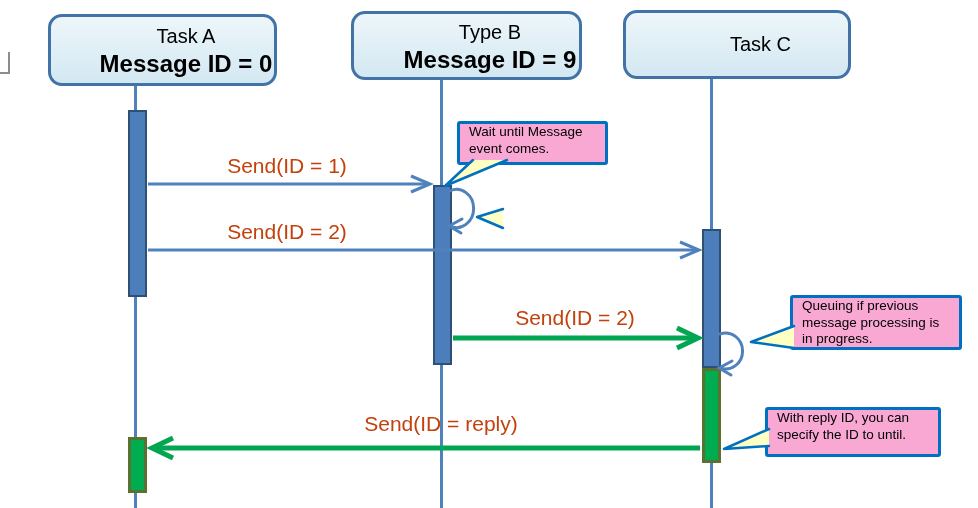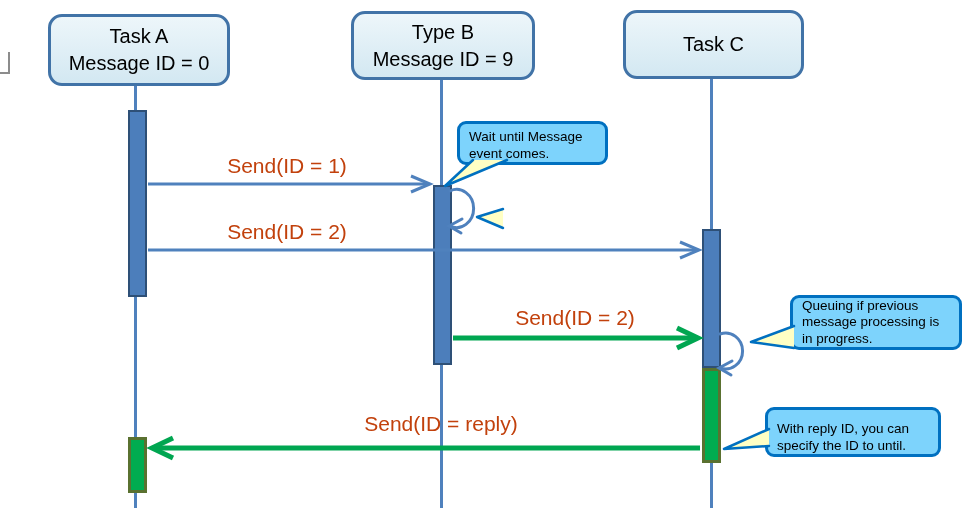--- a/index.html
+++ b/index.html
@@ -10,28 +10,28 @@
   
   .lifeline{position:absolute;width:3px;background:#4F81BD;}
   
   .act{position:absolute;width:15px;border:2px solid #2E5077;background:#4C7EBB;}
   .act-green{position:absolute;width:13px;border:3px solid #5A7130;background:#00AC50;}
   
   .task-box{
     position:absolute;border:3px solid #4173A7;border-radius:14px;
     background:linear-gradient(#edf6fa,#d3e8f2);
     display:flex;flex-direction:column;align-items:center;justify-content:center;
-    color:#000;text-align:center;
+    color:#000;text-align:center;padding-left:47px;
   }
   .task-title{font-size:20px;line-height:27px;}
-  .task-sub{font-size:20px;line-height:27px;}
+  .task-sub{font-size:24px;line-height:27px;font-weight:bold;}
   
   .note{
-    position:absolute;border:3px solid #0070C0;border-radius:9px;background:#7dd3fc;
-    display:flex;align-items:flex-end;box-sizing:border-box;
+    position:absolute;border:3px solid #0070C0;border-radius:3px;background:#f9a8d4;
+    display:flex;align-items:flex-start;box-sizing:border-box;
   }
   .note-text{
     font-size:13.5px;line-height:16.5px;color:#000;padding-left:9px;padding-right:4px;
     white-space:pre-line;text-align:left;
   }
   
   .msg-label{
     position:absolute;width:220px;text-align:center;font-size:21px;color:#c2410c;
   }
   .overlay{position:absolute;left:0;top:0;}

